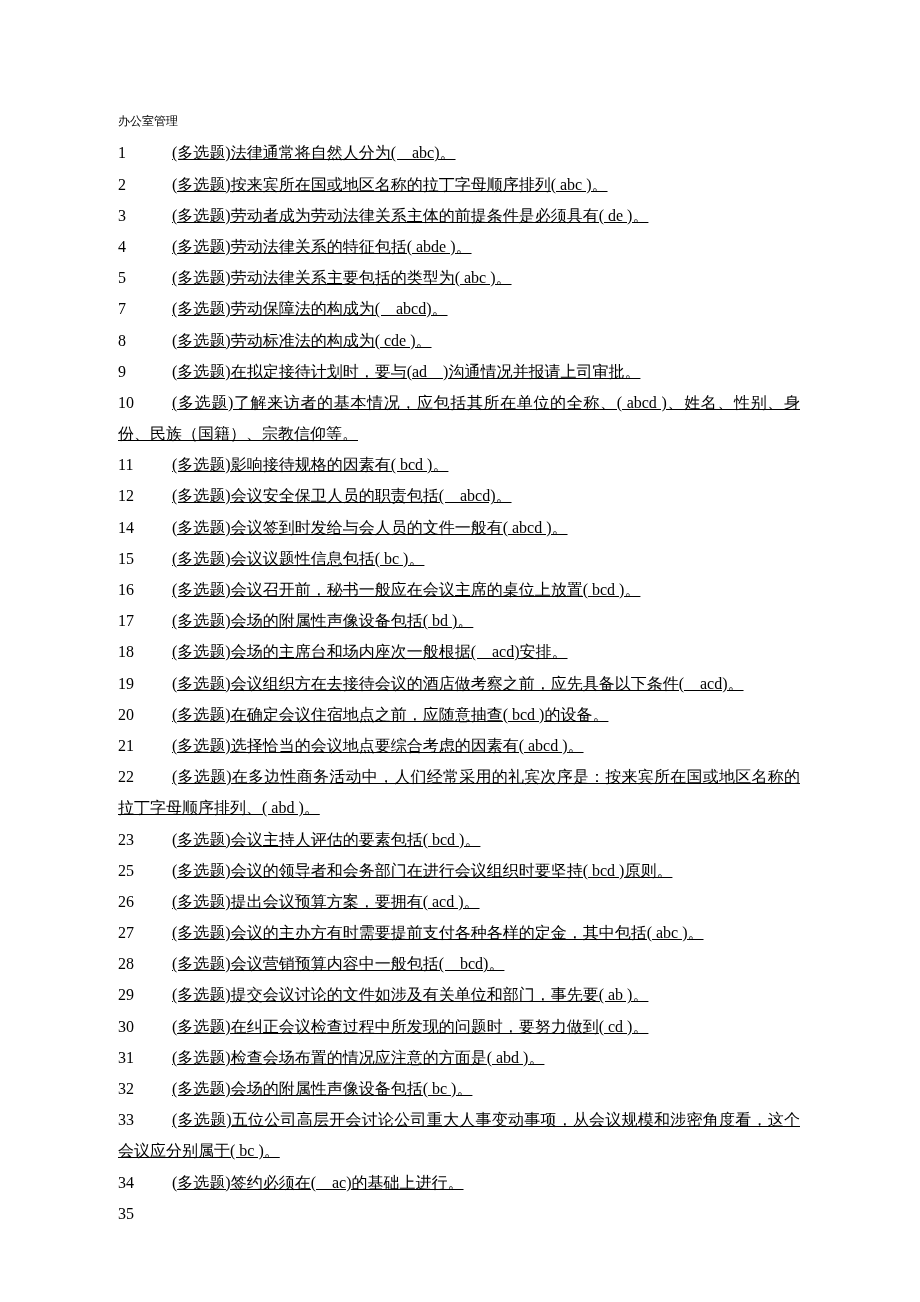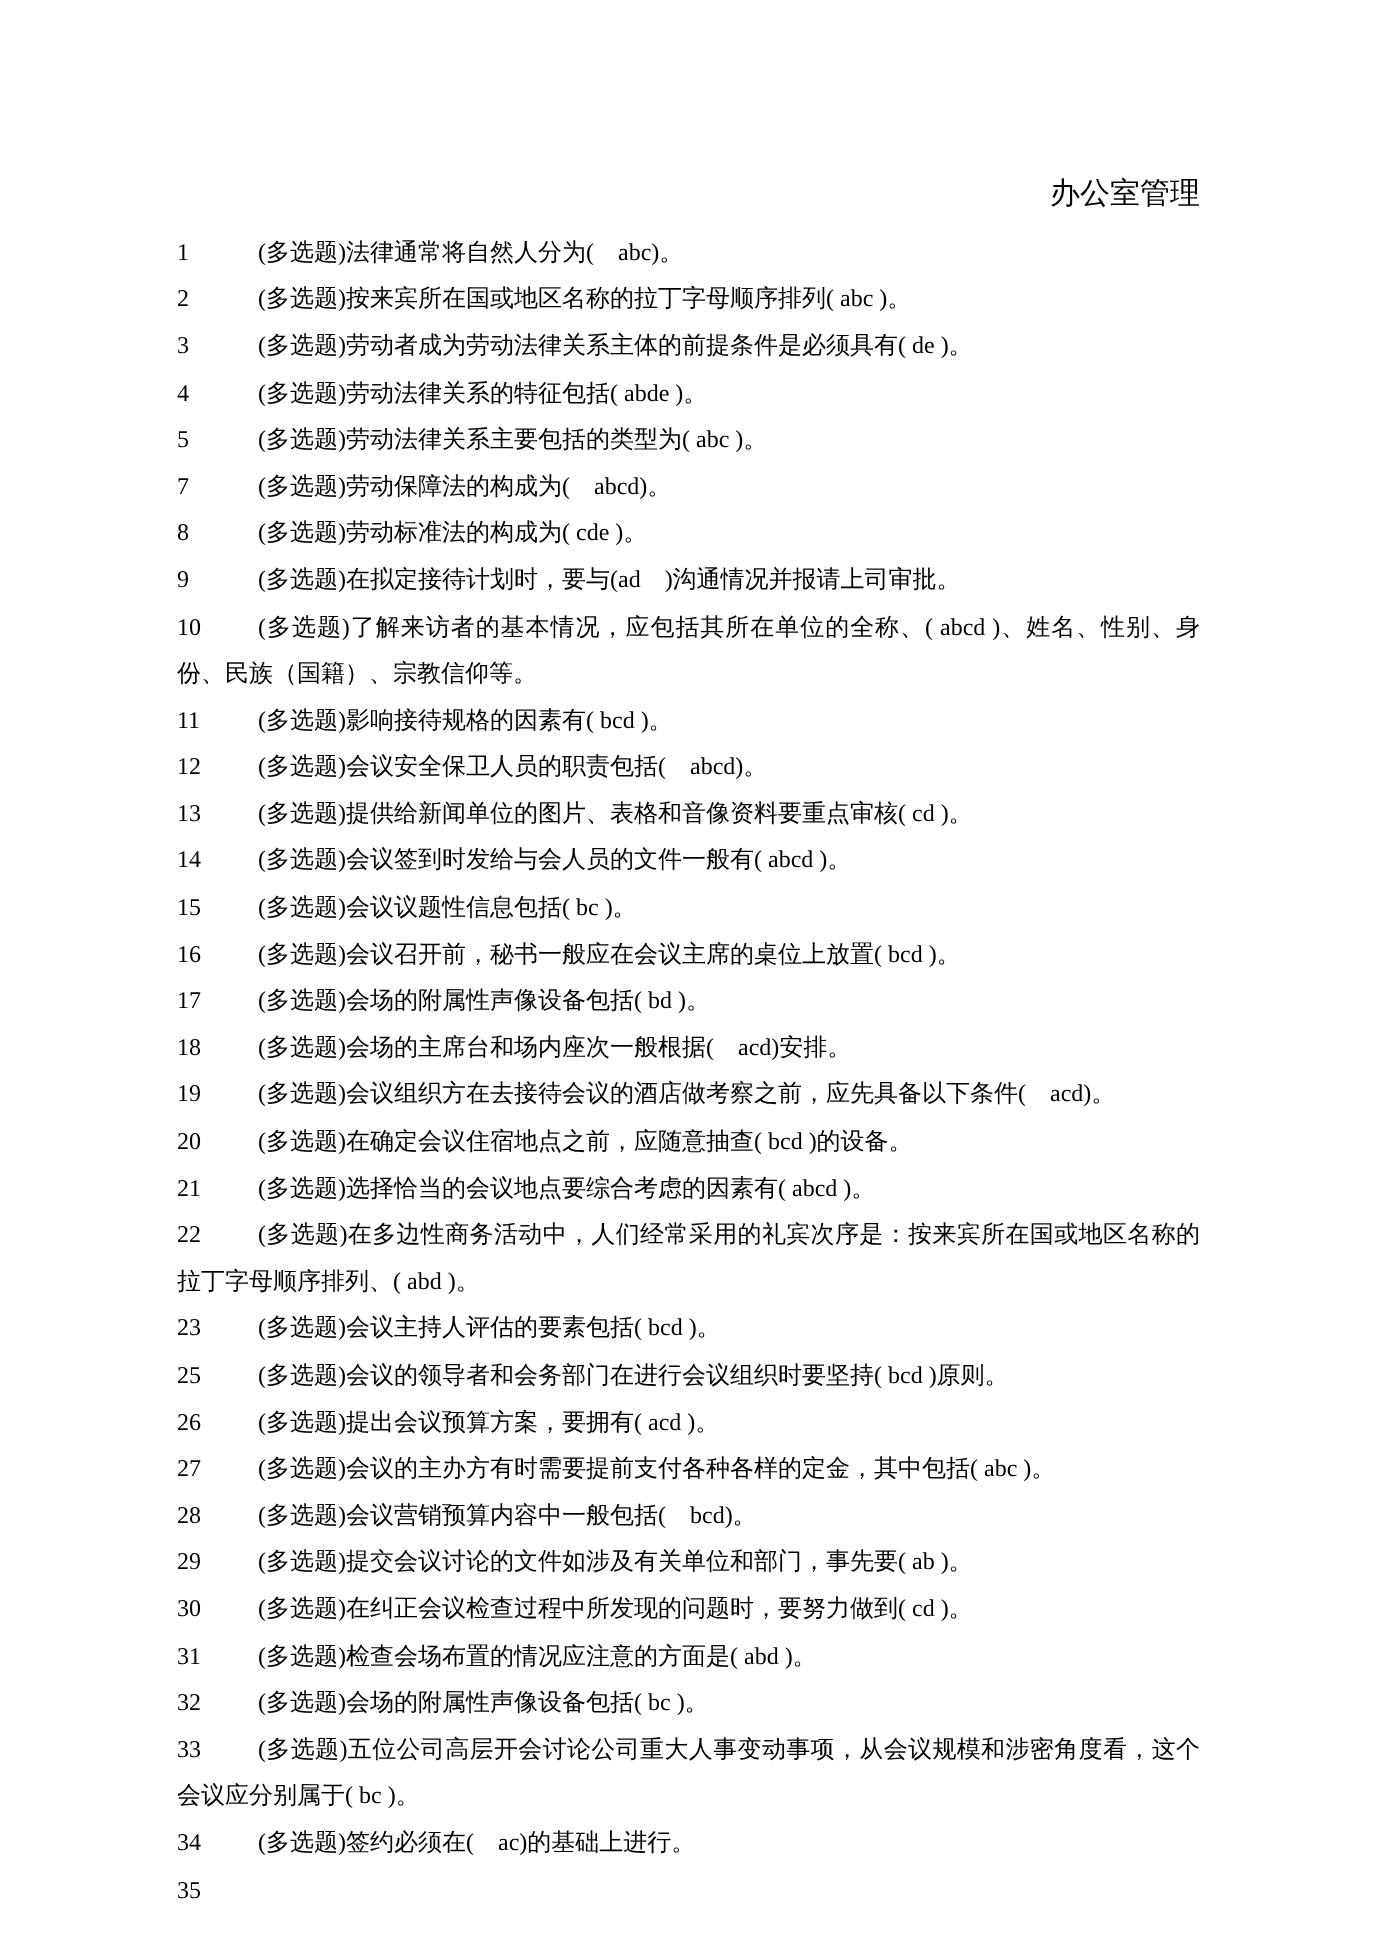--- a/index.html
+++ b/index.html
@@ -10,26 +10,27 @@
   }
   body {
     font-family: "SimSun", "宋体", serif;
     font-size: 16px;
     color: #000000;
     line-height: 1.95;
     padding: 110px 120px 100px 118px;
     box-sizing: border-box;
   }
   .title {
-    text-align: right;
-    font-size: 20px;
+    text-align: left;
+    font-size: 12px;
     margin-bottom: 4px;
   }
   .item {
     text-align: justify;
+    text-decoration: underline;
   }
   .num {
     display: inline-block;
     min-width: 54px;
   }
   .cont {
     display: inline;
   }
 </style>
 </head>
@@ -41,21 +42,20 @@
     <div class="item"><span class="num">2</span><span class="cont">(多选题)按来宾所在国或地区名称的拉丁字母顺序排列( abc )。</span></div>
     <div class="item"><span class="num">3</span><span class="cont">(多选题)劳动者成为劳动法律关系主体的前提条件是必须具有( de )。</span></div>
     <div class="item"><span class="num">4</span><span class="cont">(多选题)劳动法律关系的特征包括( abde )。</span></div>
     <div class="item"><span class="num">5</span><span class="cont">(多选题)劳动法律关系主要包括的类型为( abc )。</span></div>
     <div class="item"><span class="num">7</span><span class="cont">(多选题)劳动保障法的构成为( abcd)。</span></div>
     <div class="item"><span class="num">8</span><span class="cont">(多选题)劳动标准法的构成为( cde )。</span></div>
     <div class="item"><span class="num">9</span><span class="cont">(多选题)在拟定接待计划时，要与(ad )沟通情况并报请上司审批。</span></div>
     <div class="item"><span class="num">10</span><span class="cont">(多选题)了解来访者的基本情况，应包括其所在单位的全称、( abcd )、姓名、性别、身份、民族（国籍）、宗教信仰等。</span></div>
     <div class="item"><span class="num">11</span><span class="cont">(多选题)影响接待规格的因素有( bcd )。</span></div>
     <div class="item"><span class="num">12</span><span class="cont">(多选题)会议安全保卫人员的职责包括( abcd)。</span></div>
-    <div class="item"><span class="num">13</span><span class="cont">(多选题)提供给新闻单位的图片、表格和音像资料要重点审核( cd )。</span></div>
     <div class="item"><span class="num">14</span><span class="cont">(多选题)会议签到时发给与会人员的文件一般有( abcd )。</span></div>
     <div class="item"><span class="num">15</span><span class="cont">(多选题)会议议题性信息包括( bc )。</span></div>
     <div class="item"><span class="num">16</span><span class="cont">(多选题)会议召开前，秘书一般应在会议主席的桌位上放置( bcd )。</span></div>
     <div class="item"><span class="num">17</span><span class="cont">(多选题)会场的附属性声像设备包括( bd )。</span></div>
     <div class="item"><span class="num">18</span><span class="cont">(多选题)会场的主席台和场内座次一般根据( acd)安排。</span></div>
     <div class="item"><span class="num">19</span><span class="cont">(多选题)会议组织方在去接待会议的酒店做考察之前，应先具备以下条件( acd)。</span></div>
     <div class="item"><span class="num">20</span><span class="cont">(多选题)在确定会议住宿地点之前，应随意抽查( bcd )的设备。</span></div>
     <div class="item"><span class="num">21</span><span class="cont">(多选题)选择恰当的会议地点要综合考虑的因素有( abcd )。</span></div>
     <div class="item"><span class="num">22</span><span class="cont">(多选题)在多边性商务活动中，人们经常采用的礼宾次序是：按来宾所在国或地区名称的拉丁字母顺序排列、( abd )。</span></div>
     <div class="item"><span class="num">23</span><span class="cont">(多选题)会议主持人评估的要素包括( bcd )。</span></div>

